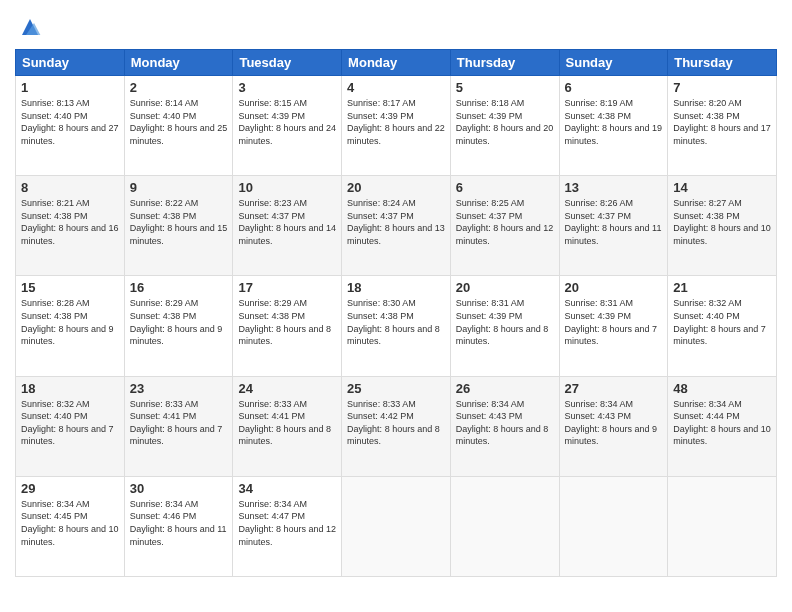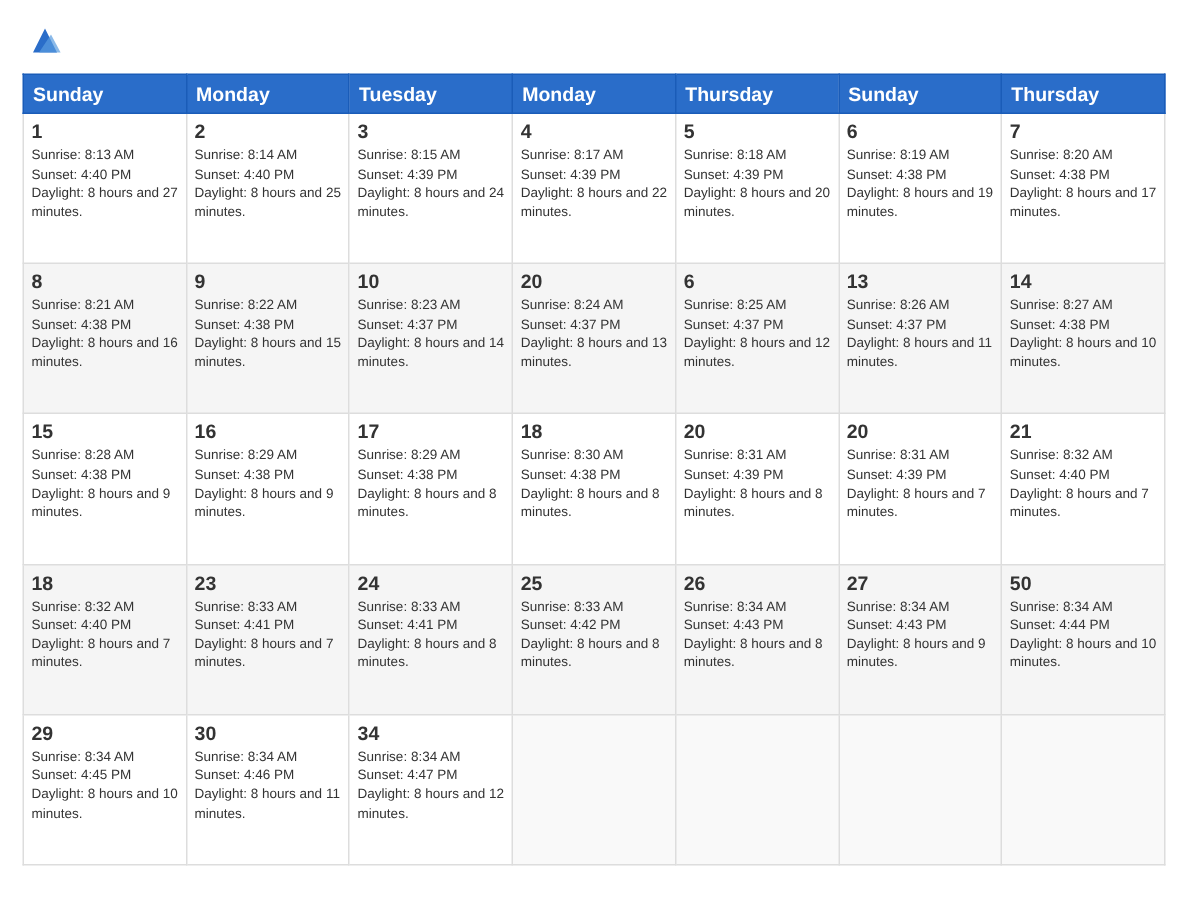--- a/index.html
+++ b/index.html
@@ -249,21 +249,21 @@
       </td>
           <td>
         <span class="day-num">26</span>
         <span class="day-info">Sunrise: 8:34 AM<br>Sunset: 4:43 PM<br>Daylight: 8 hours and 8 minutes.</span>
       </td>
           <td>
         <span class="day-num">27</span>
         <span class="day-info">Sunrise: 8:34 AM<br>Sunset: 4:43 PM<br>Daylight: 8 hours and 9 minutes.</span>
       </td>
           <td>
-        <span class="day-num">50</span>
+        <span class="day-num">48</span>
         <span class="day-info">Sunrise: 8:34 AM<br>Sunset: 4:44 PM<br>Daylight: 8 hours and 10 minutes.</span>
       </td>
         </tr>
         <tr>
           <td>
         <span class="day-num">29</span>
         <span class="day-info">Sunrise: 8:34 AM<br>Sunset: 4:45 PM<br>Daylight: 8 hours and 10 minutes.</span>
       </td>
           <td>
         <span class="day-num">30</span>

